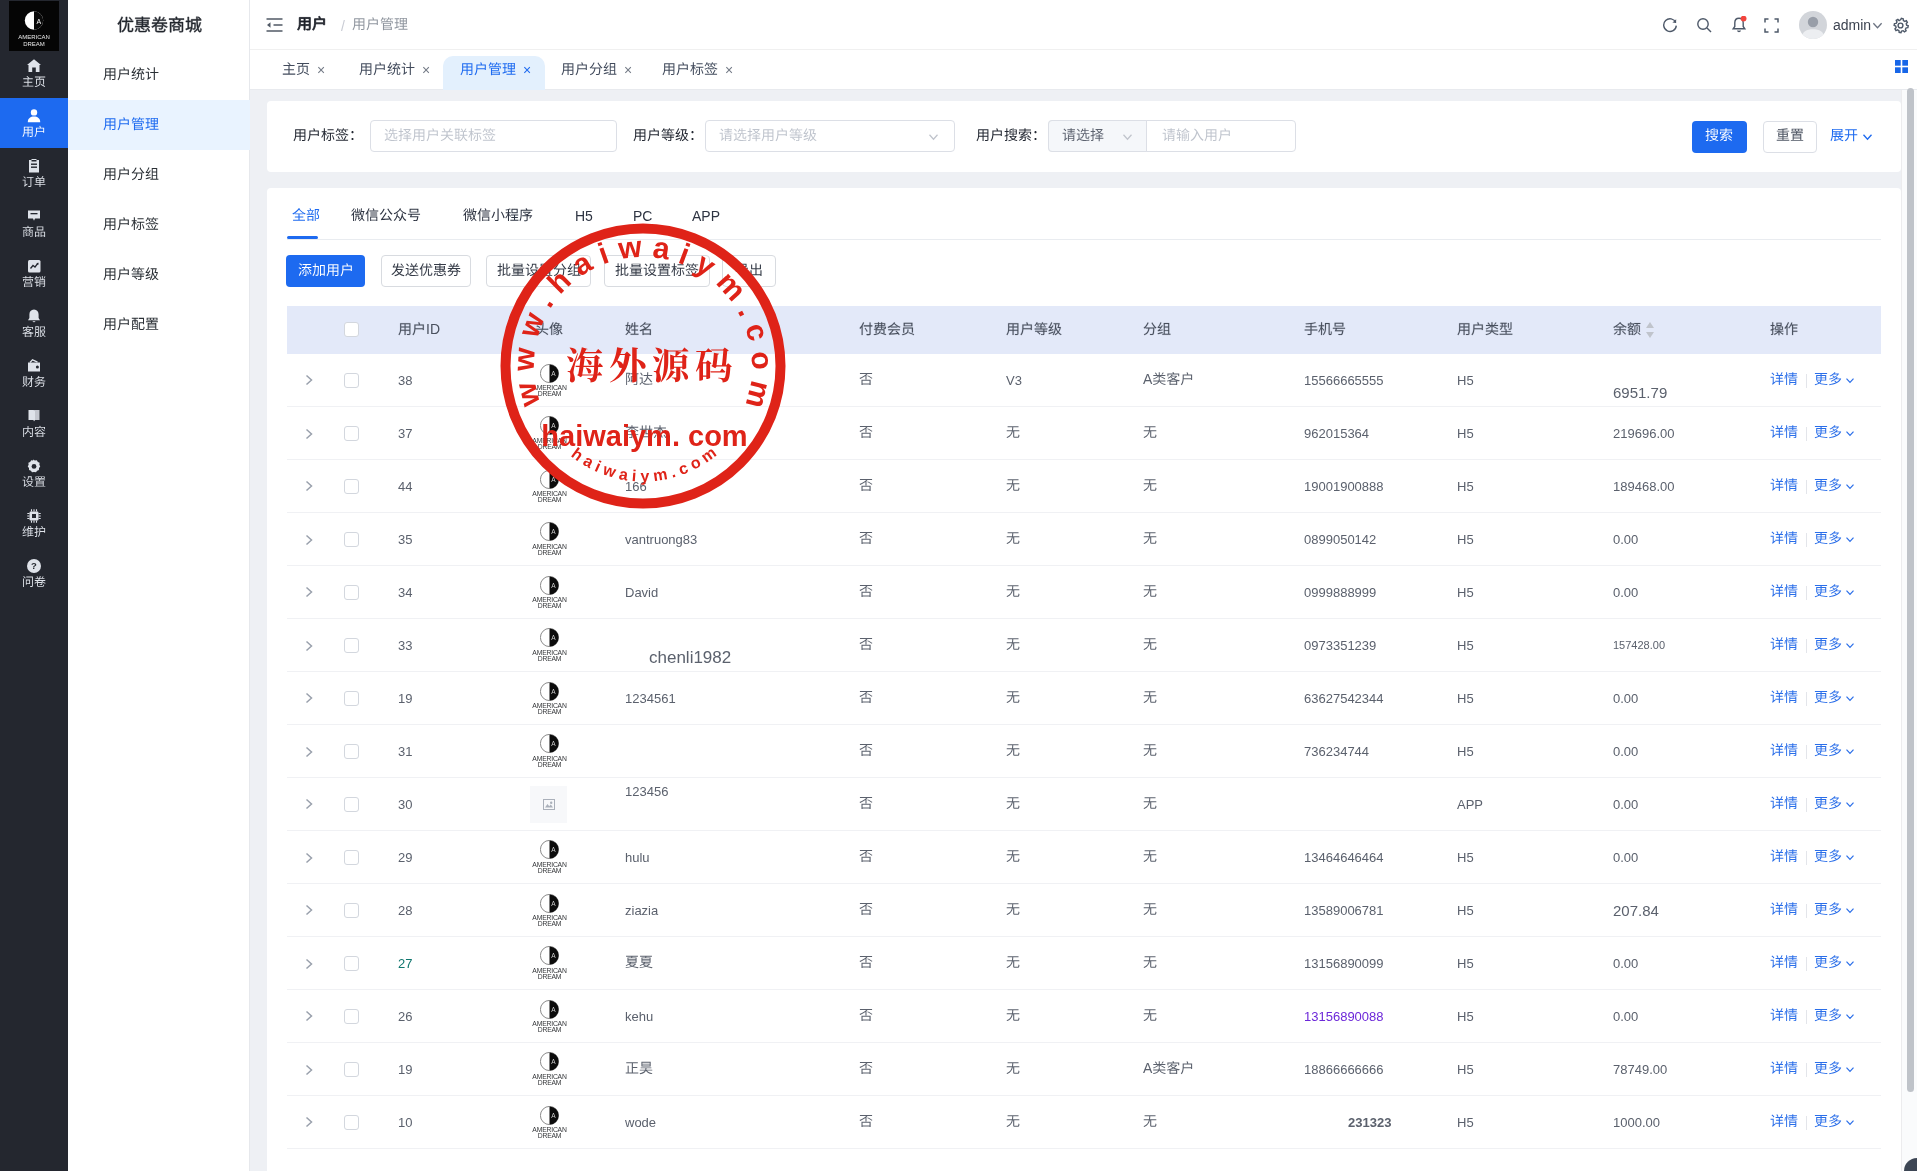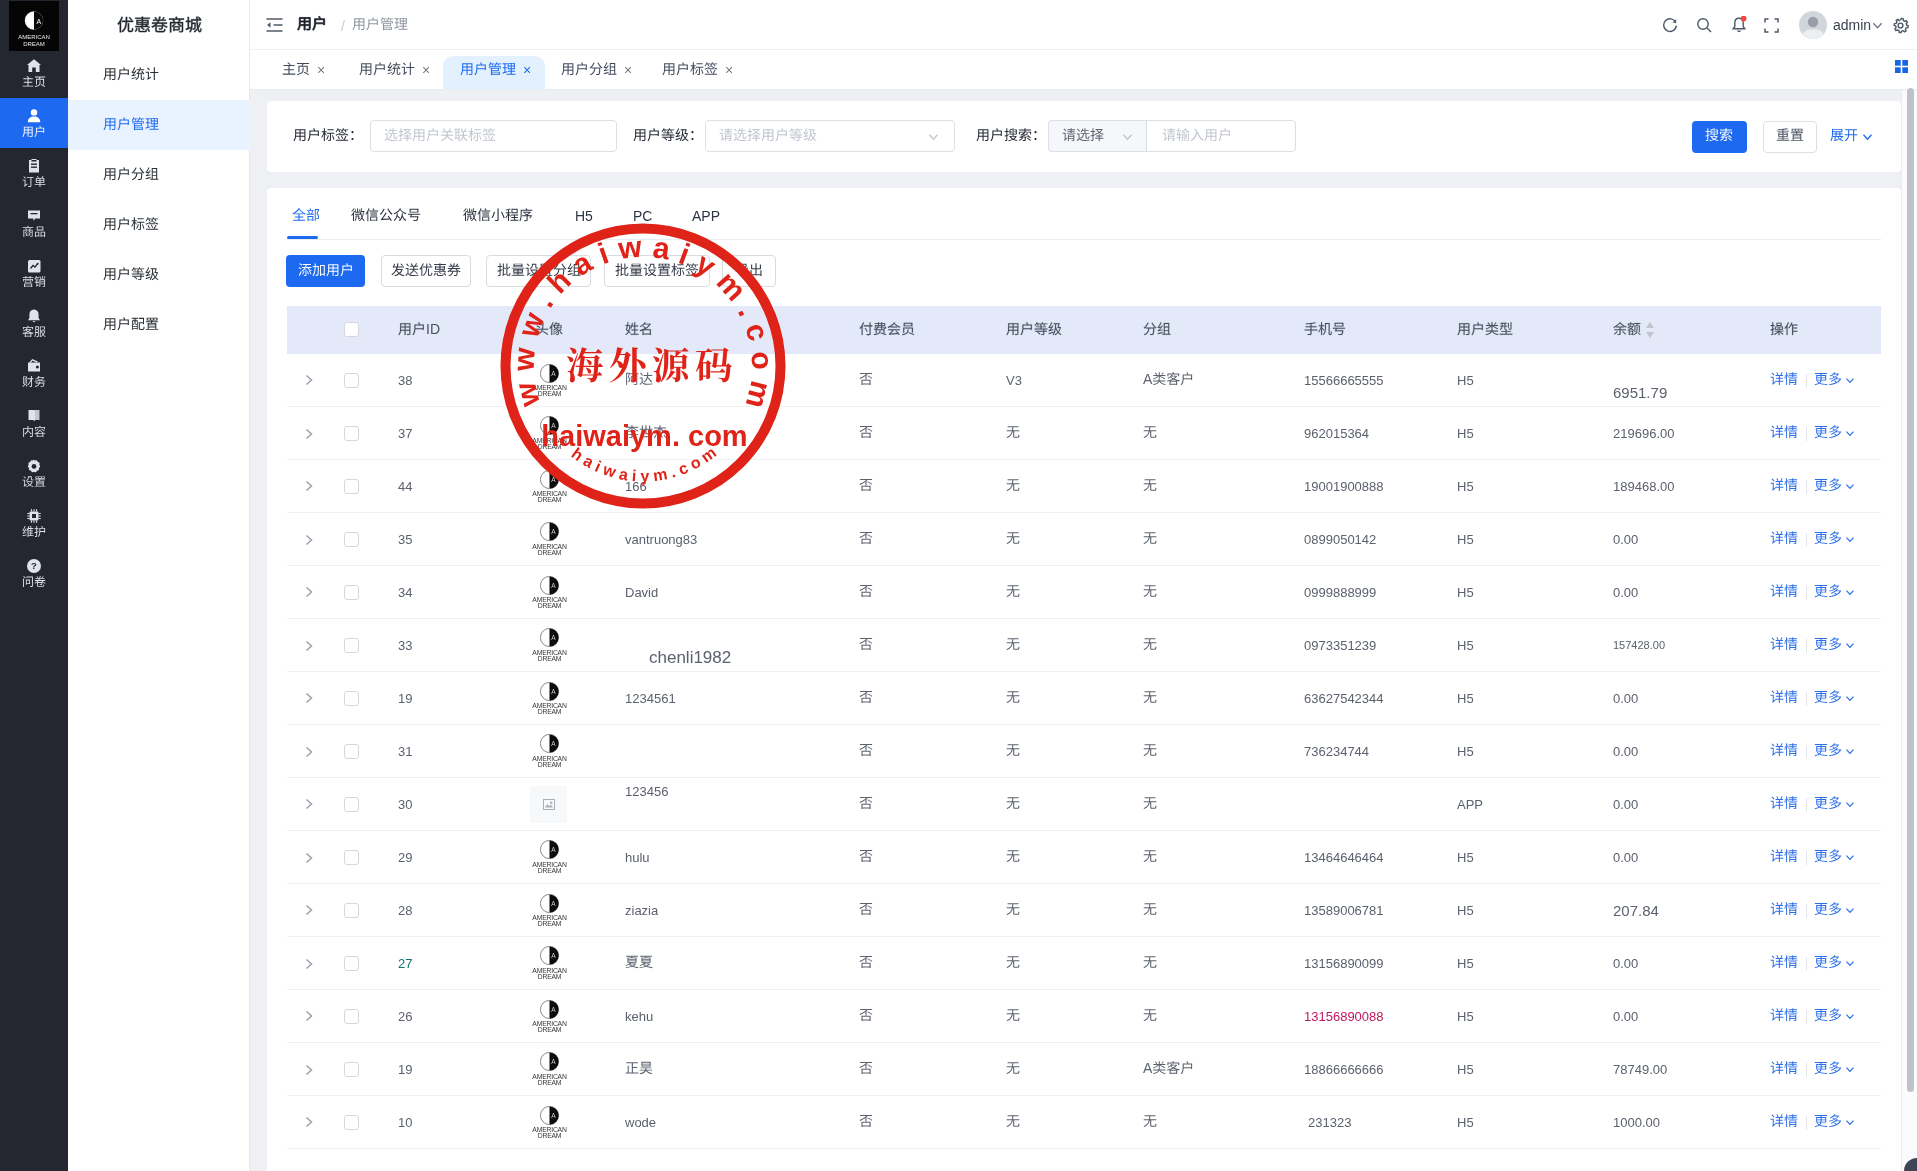--- a/index.html
+++ b/index.html
@@ -1014,21 +1014,21 @@
 <div style="position:absolute;left:625px;top:1016.5px;font-size:13px;color:#5b616d;font-weight:400;white-space:nowrap;transform:translate(0,-50%);line-height:1.2;">kehu</div>
 <svg style="position:absolute;left:859.0px;top:1005.0px;overflow:visible" width="14" height="23" fill="#5b616d">
     <use href="#c5426" transform="translate(0.0,15) scale(0.0140)"></use>
   </svg>
 <svg style="position:absolute;left:1006.0px;top:1005.0px;overflow:visible" width="14" height="23" fill="#5b616d">
     <use href="#c65E0" transform="translate(0.0,15) scale(0.0140)"></use>
   </svg>
 <svg style="position:absolute;left:1143.0px;top:1005.0px;overflow:visible" width="14" height="23" fill="#5b616d">
     <use href="#c65E0" transform="translate(0.0,15) scale(0.0140)"></use>
   </svg>
-<div style="position:absolute;left:1304px;top:1016.5px;font-size:13px;color:#be185d;font-weight:400;white-space:nowrap;transform:translate(0,-50%);line-height:1.2;">13156890088</div>
+<div style="position:absolute;left:1304px;top:1016.5px;font-size:13px;color:#6d28d9;font-weight:400;white-space:nowrap;transform:translate(0,-50%);line-height:1.2;">13156890088</div>
 <div style="position:absolute;left:1457px;top:1016.5px;font-size:13px;color:#5b616d;font-weight:400;white-space:nowrap;transform:translate(0,-50%);line-height:1.2;">H5</div>
 <div style="position:absolute;left:1613px;top:1016.5px;font-size:13px;color:#5b616d;font-weight:400;white-space:nowrap;transform:translate(0,-50%);line-height:1.2;">0.00</div>
 <svg style="position:absolute;left:1770.0px;top:1005.0px;overflow:visible" width="28" height="23" fill="#2a6ee9">
     <use href="#c8BE6" transform="translate(0.0,15) scale(0.0140)"></use>
     <use href="#c60C5" transform="translate(14.0,15) scale(0.0140)"></use>
   </svg>
 <div style="position:absolute;left:1806px;top:1009.5px;width:1px;height:14px;background:#e3e5ea;"></div>
 <svg style="position:absolute;left:1814.0px;top:1005.0px;overflow:visible" width="28" height="23" fill="#2a6ee9">
     <use href="#c66F4" transform="translate(0.0,15) scale(0.0140)"></use>
     <use href="#c591A" transform="translate(14.0,15) scale(0.0140)"></use>
@@ -1092,21 +1092,21 @@
 <div style="position:absolute;left:625px;top:1122.5px;font-size:13px;color:#5b616d;font-weight:400;white-space:nowrap;transform:translate(0,-50%);line-height:1.2;">wode</div>
 <svg style="position:absolute;left:859.0px;top:1111.0px;overflow:visible" width="14" height="23" fill="#5b616d">
     <use href="#c5426" transform="translate(0.0,15) scale(0.0140)"></use>
   </svg>
 <svg style="position:absolute;left:1006.0px;top:1111.0px;overflow:visible" width="14" height="23" fill="#5b616d">
     <use href="#c65E0" transform="translate(0.0,15) scale(0.0140)"></use>
   </svg>
 <svg style="position:absolute;left:1143.0px;top:1111.0px;overflow:visible" width="14" height="23" fill="#5b616d">
     <use href="#c65E0" transform="translate(0.0,15) scale(0.0140)"></use>
   </svg>
-<div style="position:absolute;left:1308px;top:1122.5px;font-size:13px;color:#5b616d;font-weight:400;white-space:nowrap;transform:translate(0,-50%);line-height:1.2;">231323</div>
+<div style="position:absolute;left:1348px;top:1122.5px;font-size:13px;color:#5b616d;font-weight:700;white-space:nowrap;transform:translate(0,-50%);line-height:1.2;">231323</div>
 <div style="position:absolute;left:1457px;top:1122.5px;font-size:13px;color:#5b616d;font-weight:400;white-space:nowrap;transform:translate(0,-50%);line-height:1.2;">H5</div>
 <div style="position:absolute;left:1613px;top:1122.5px;font-size:13px;color:#5b616d;font-weight:400;white-space:nowrap;transform:translate(0,-50%);line-height:1.2;">1000.00</div>
 <svg style="position:absolute;left:1770.0px;top:1111.0px;overflow:visible" width="28" height="23" fill="#2a6ee9">
     <use href="#c8BE6" transform="translate(0.0,15) scale(0.0140)"></use>
     <use href="#c60C5" transform="translate(14.0,15) scale(0.0140)"></use>
   </svg>
 <div style="position:absolute;left:1806px;top:1115.5px;width:1px;height:14px;background:#e3e5ea;"></div>
 <svg style="position:absolute;left:1814.0px;top:1111.0px;overflow:visible" width="28" height="23" fill="#2a6ee9">
     <use href="#c66F4" transform="translate(0.0,15) scale(0.0140)"></use>
     <use href="#c591A" transform="translate(14.0,15) scale(0.0140)"></use>

